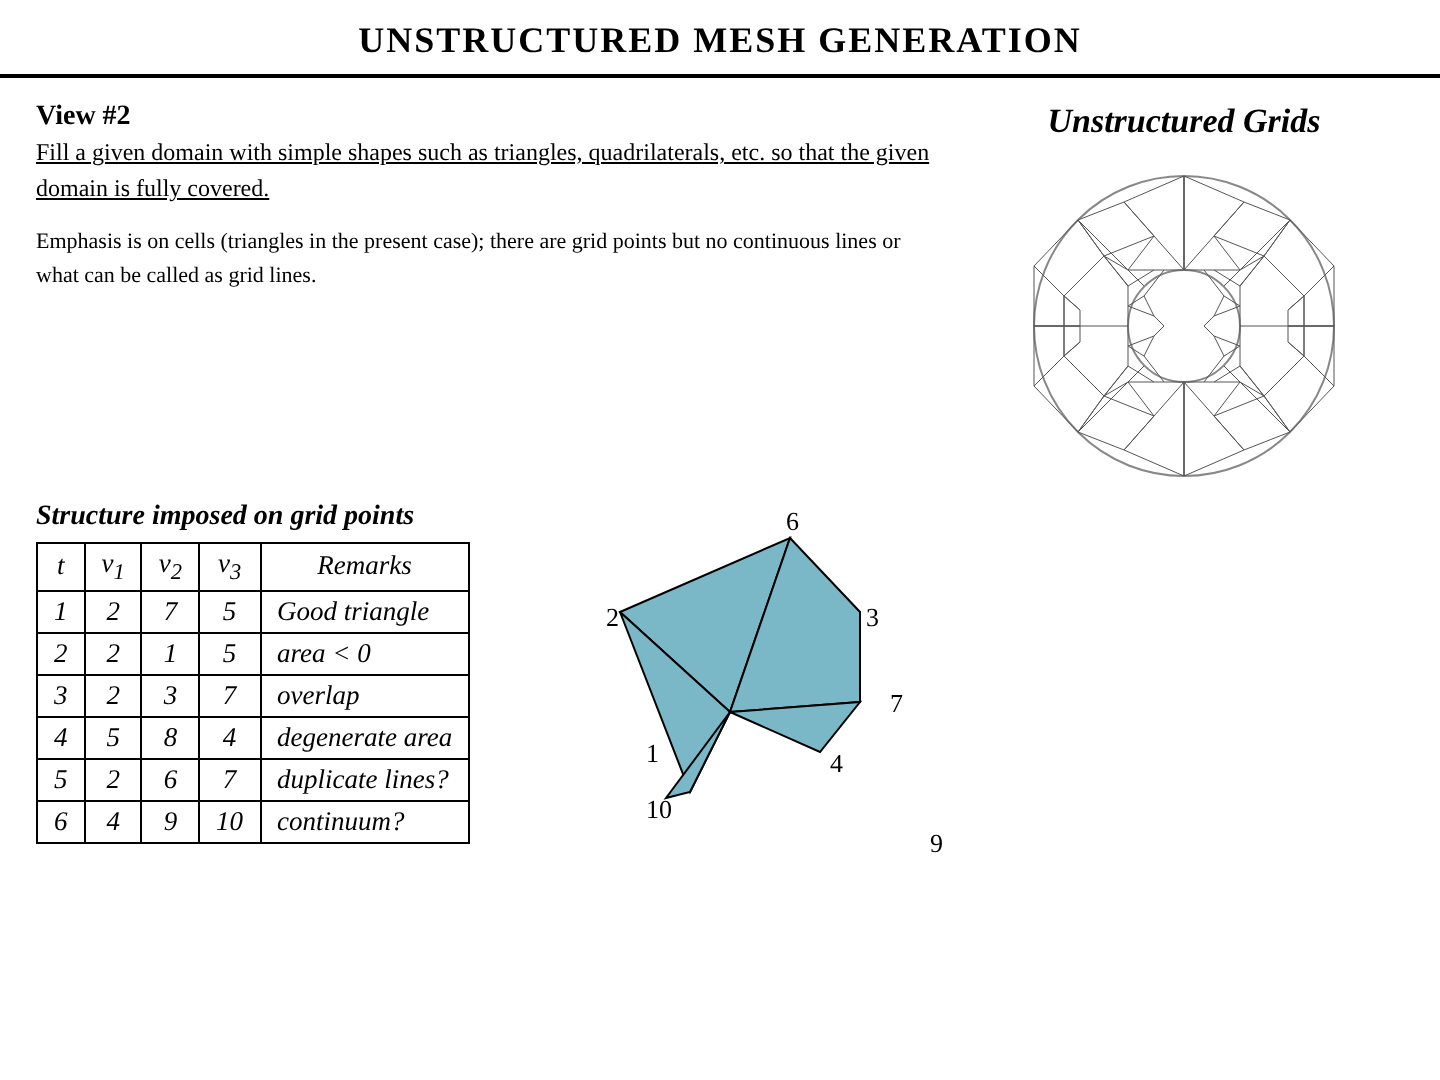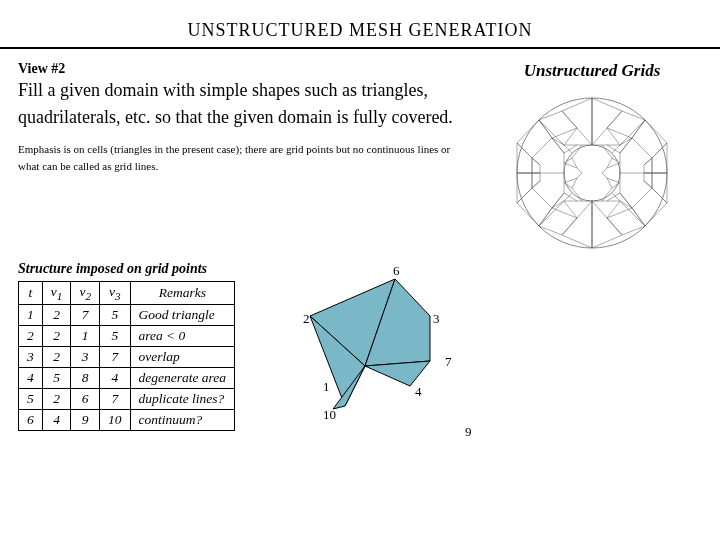--- a/index.html
+++ b/index.html
@@ -7,22 +7,22 @@
       width: 720px;
       height: 540px;
       background: #fff;
       font-family: 'Times New Roman', Times, serif;
       font-size: 14px;
       overflow: hidden;
     }
     .page-title {
       text-align: center;
       font-size: 18px;
-      font-weight: normal;
-      padding: 20px 0 6px;
+      font-weight: bold;
+      padding: 10px 0 6px;
       border-bottom: 2px solid #000;
       letter-spacing: 1px;
     }
     .main-content {
       display: flex;
       padding: 12px 18px 8px;
       gap: 10px;
     }
     .left-col {
       flex: 1;
@@ -38,23 +38,24 @@
       font-weight: bold;
       font-style: italic;
       text-align: right;
       margin-bottom: 8px;
     }
     .view-label {
       font-weight: bold;
       margin-bottom: 0;
     }
     .description {
-      font-size: 18px;
+      font-size: 12px;
       line-height: 1.5;
       margin-bottom: 10px;
+      text-decoration: underline;
     }
     .emphasis {
       font-size: 11px;
       line-height: 1.5;
       margin-bottom: 14px;
     }
     .lower-section {
       display: flex;
       padding: 0 18px;
       gap: 10px;

